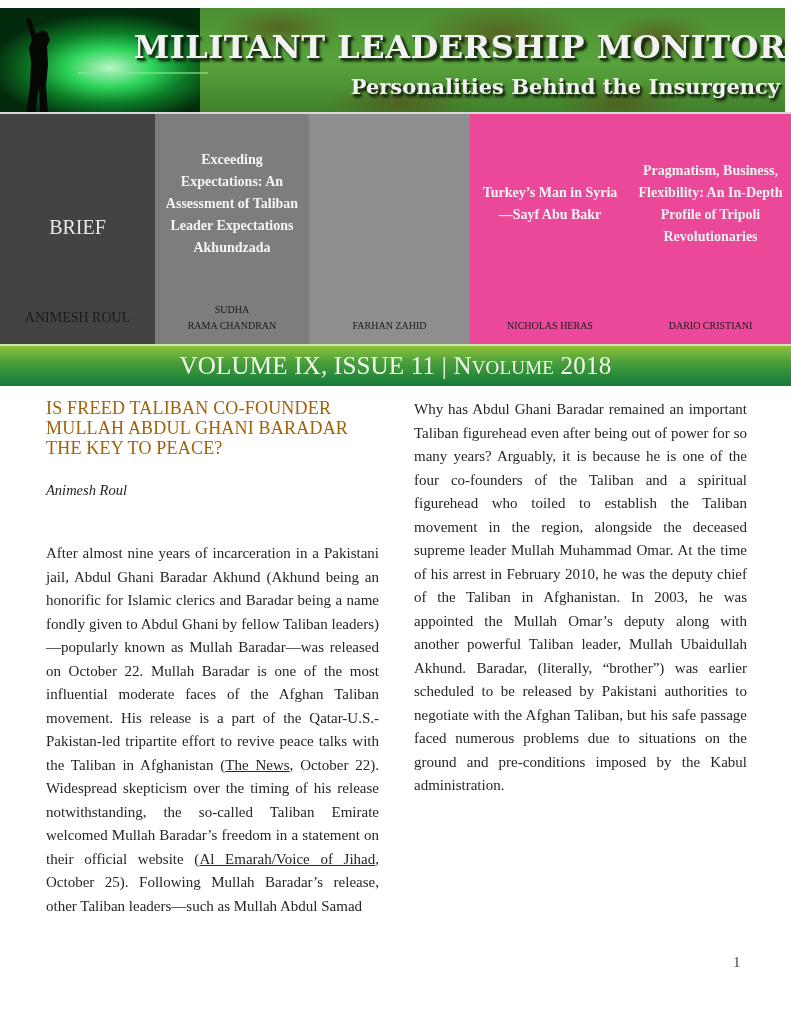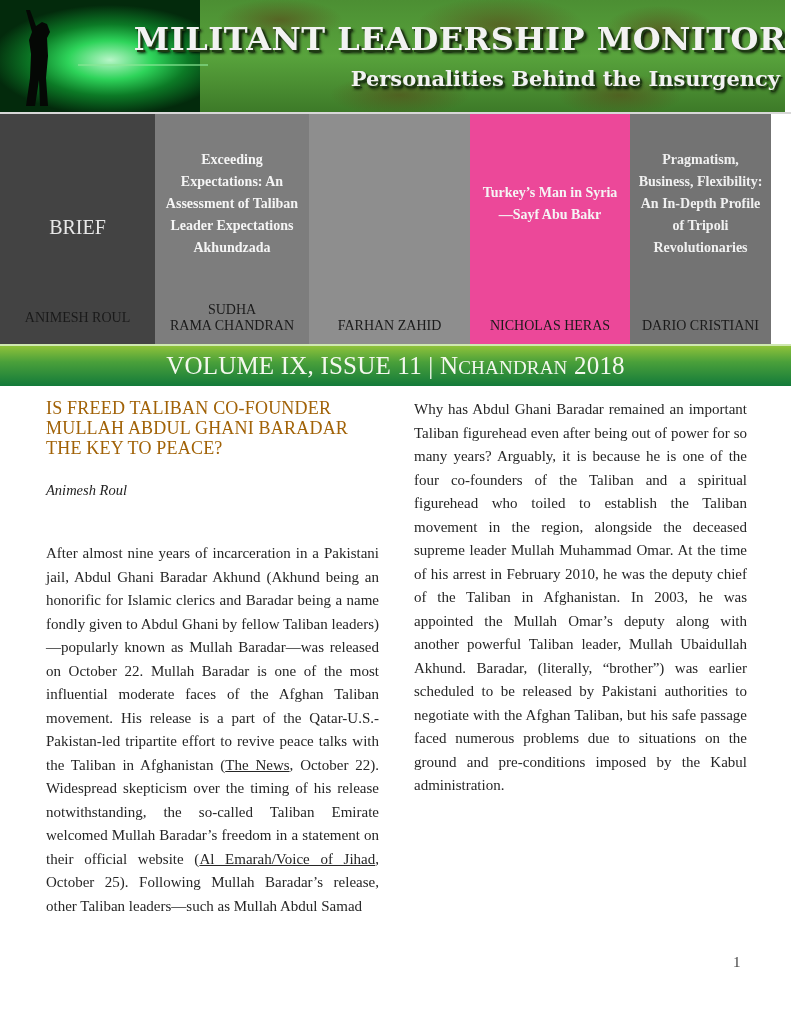--- a/index.html
+++ b/index.html
@@ -1,20 +1,20 @@
 <!DOCTYPE html>
 <html><head>
 <meta charset="utf-8">
 <style>
   * { box-sizing: border-box; margin: 0; padding: 0; }
   html, body { width: 791px; height: 1024px; background: #ffffff; overflow: hidden; }
   body { font-family: "Liberation Serif", "DejaVu Serif", serif; color: #222; position: relative; }
 
   
-  .banner { position: absolute; left: 0; top: 0; width: 785px; height: 112px; overflow: hidden;
+  .banner { position: absolute; left: 0; top: 8px; width: 785px; height: 112px; overflow: hidden;
     background: linear-gradient(180deg, #3f7a2a 0%, #4e9234 45%, #3b7525 100%); }
   .banner-map { position: absolute; left: 200px; top: 0; right: 0; bottom: 0;
     background:
       radial-gradient(ellipse 90px 30px at 80px 20px, rgba(90,60,20,0.55), transparent 70%),
       radial-gradient(ellipse 120px 40px at 300px 25px, rgba(90,60,20,0.55), transparent 70%),
       radial-gradient(ellipse 80px 35px at 460px 30px, rgba(90,60,20,0.55), transparent 70%),
       radial-gradient(ellipse 100px 30px at 200px 95px, rgba(90,60,20,0.5), transparent 70%),
       radial-gradient(ellipse 90px 30px at 420px 95px, rgba(90,60,20,0.5), transparent 70%),
       linear-gradient(180deg, #4c8f33, #58a33c 50%, #3d7a28); }
   .banner-photo { position: absolute; left: 0; top: 0; width: 200px; height: 112px;
@@ -28,28 +28,28 @@
     font-family: "DejaVu Serif", serif; font-weight: bold; font-size: 21px; color: #f2f2f2;
     text-shadow: 2px 2px 0 #1d3a12, 2px 3px 3px #000; }
 
   
   .toc { position: absolute; left: 0; top: 112px; width: 791px; height: 232px; display: flex;
     border-top: 2px solid #d8d8d8; }
   .toc-col { position: relative; height: 100%; display: flex; flex-direction: column; align-items: center; }
   .toc-col .toc-title { position: absolute; top: 0; left: 0; right: 0; height: 180px; display: flex; align-items: center; justify-content: center;
     text-align: center; color: #f5f5f5; font-weight: bold; font-size: 14px; line-height: 22px; padding: 0 8px; }
   .toc-col .toc-author { position: absolute; bottom: 10px; left: 0; right: 0; text-align: center; color: #1a1a1a;
-    font-size: 14px; line-height: 16px; }
+    font-size: 10px; line-height: 16px; }
   .c1 { width: 155px; background: #434343; }
   .c1 .toc-title { font-weight: normal; font-size: 20px; color: #e8e8e8; height: 226px; }
   .c1 .toc-author { bottom: 18px; font-size: 14px; }
   .c2 { width: 154px; background: #7d7d7d; }
   .c3 { width: 161px; background: #8e8e8e; }
   .c4 { width: 160px; background: #ec4899; }
-  .c5 { width: 141px; background: #737373; }
+  .c5 { width: 161px; background: #ec4899; }
   .c5 .toc-title { color: #f0f0f0; }
 
   
   .volume-bar { position: absolute; left: 0; top: 344px; width: 791px; height: 42px;
     background: linear-gradient(180deg, #8fc23a 0%, #4aa03a 40%, #137a3a 100%);
     border-top: 2px solid #cfe8b0;
     display: flex; align-items: center; justify-content: center; }
   .volume-text { color: #f4f8ee; font-size: 25px; letter-spacing: 0.2px; }
   .volume-text .sc { font-size: 25px; }
   .volume-text .sc-small { font-size: 19px; }
@@ -102,21 +102,21 @@
   <div class="toc-col c5">
     <div class="toc-title">Pragmatism, Business, Flexibility: An In-Depth Profile of Tripoli Revolutionaries</div>
     <div class="toc-author">DARIO CRISTIANI</div>
   </div>
 </div>
 
 <div class="volume-bar">
   <div class="volume-text">
     <span>VOLUME IX, ISSUE 11</span>
     <span>|</span>
-    <span class="sc">N</span><span class="sc-small">CHANDRAN</span>
+    <span class="sc">N</span><span class="sc-small">VOLUME</span>
     <span>2018</span>
   </div>
 </div>
 
 <div class="col-left">
   <h1 class="headline" style="font-weight:normal;">IS FREED TALIBAN CO-FOUNDER MULLAH ABDUL GHANI BARADAR THE KEY TO PEACE?</h1>
   <div class="byline">Animesh Roul</div>
   <p class="para"><span>After almost nine years of incarceration in a Pakistani jail, Abdul Ghani Baradar Akhund (Akhund being an honorific for Islamic clerics and Baradar being a name fondly given to Abdul Ghani by fellow Taliban leaders)—popularly known as Mullah Baradar—was released on October 22. Mullah Baradar is one of the most influential moderate faces of the Afghan Taliban movement. His release is a part of the Qatar-U.S.-Pakistan-led tripartite effort to revive peace talks with the Taliban in Afghanistan (</span><span class="link">The News</span><span>, October 22). Widespread skepticism over the timing of his release notwithstanding, the so-called Taliban Emirate welcomed Mullah Baradar’s freedom in a statement on their official website (</span><span class="link">Al Emarah/Voice of Jihad</span><span>, October 25). Following Mullah Baradar’s release, other Taliban leaders—such as Mullah Abdul Samad</span></p>
 </div>
 

